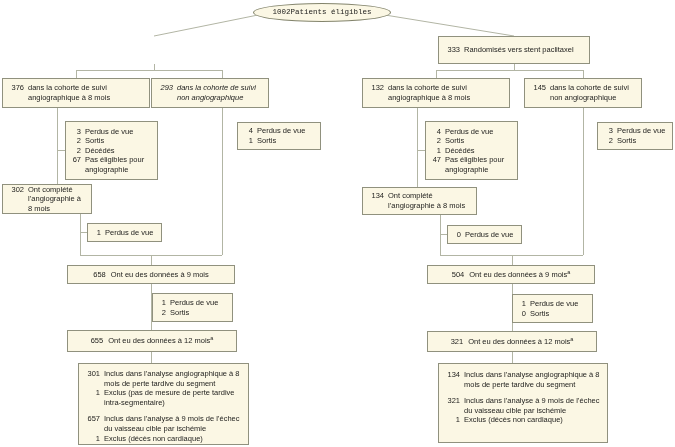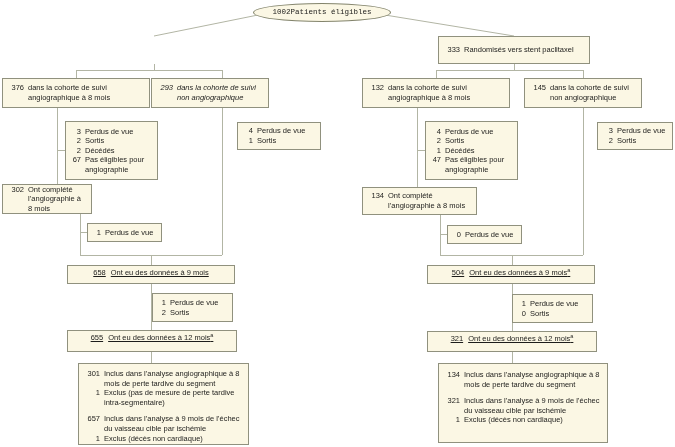--- a/index.html
+++ b/index.html
@@ -14,21 +14,21 @@
     background:#fbf7e4; border:1px solid #90917e;
     font-size:7.5px; line-height:1.28; color:#1d1d1b;
     padding:3px 5px;
   }
   .ellipse {
     border-radius:50% / 50%;
     border:1px solid #83846c;
     display:flex; align-items:center; justify-content:center;
     padding:1px 4px; text-align:center;font-family:Liberation Mono, monospace;
   }
-  .center { display:flex; justify-content:center; text-align:center; padding:2px 3px;text-decoration:underline; }
+  .center { display:flex; align-items:center; justify-content:center; text-align:center; padding:2px 3px; }
   .center .n { margin-right:5px; }
   .row { display:flex; align-items:flex-start; }
   .row .num { flex:0 0 16px; text-align:right; margin-right:4px; }
   .row .txt { flex:1 1 auto; text-align:left; }
   .numw10 .row .num { flex-basis:10px; }
   .numw8  .row .num { flex-basis:8px; }
   .row.gap { margin-top:7px; }
   .vmid { display:flex; flex-direction:column; justify-content:center; }
   sup { font-size:5.5px; line-height:0; vertical-align:super; }
 </style>

